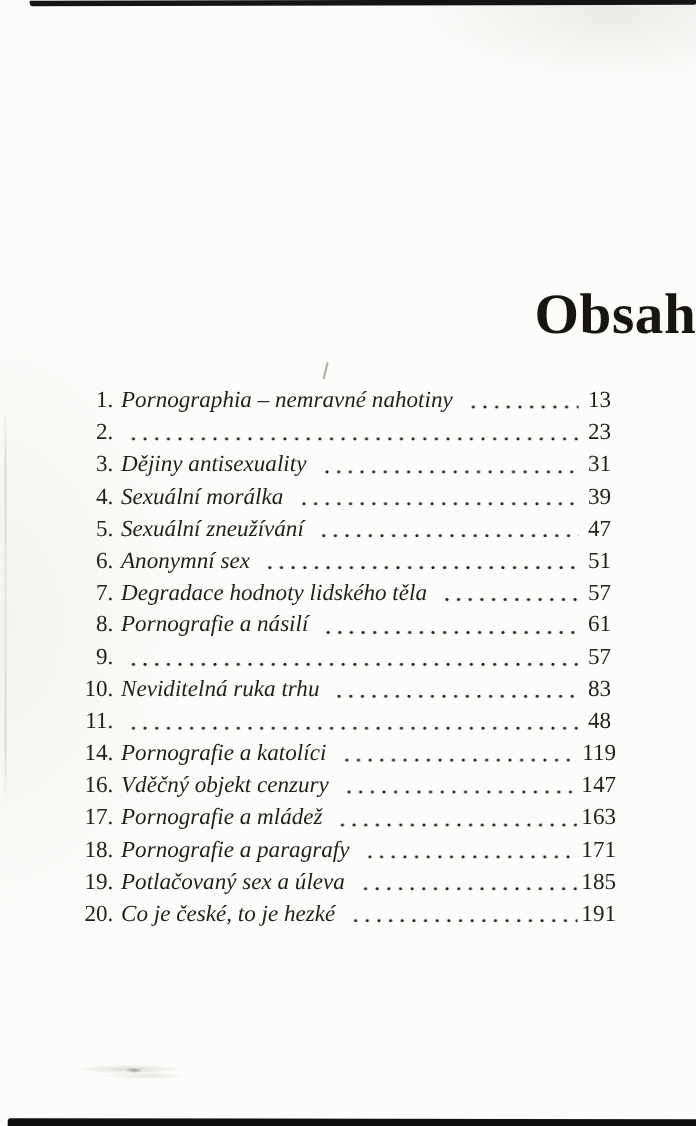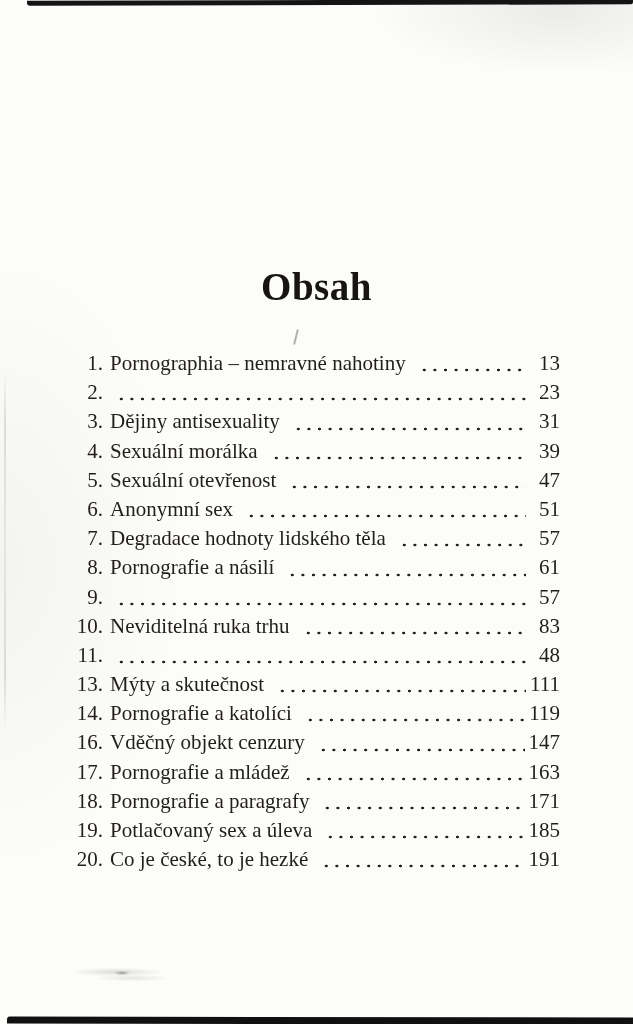--- a/index.html
+++ b/index.html
@@ -76,22 +76,22 @@
       radial-gradient(ellipse 45px 4px at 60px 15px, rgba(170,167,160,0.28) 0%, rgba(170,167,160,0) 85%);
   }
 
   
   .title {
     position: absolute;
     top: 266px;
     left: 0;
     right: 0;
     margin: 0;
-    text-align: center;
-    font-size: 39px;
+    text-align: right;
+    font-size: 52px;
     line-height: 42px;
     font-weight: bold;
     letter-spacing: 0.5px;
     color: #171411;
   }
 
   
   .toc {
     position: absolute;
     top: 349px;
@@ -107,35 +107,36 @@
     white-space: nowrap;
   }
   .toc-num {
     flex: none;
     width: 38px;
     text-align: right;
   }
   .toc-title {
     flex: none;
     margin-left: 7px;
+    font-style: italic;
   }
   .toc-leader {
     flex: 1 1 auto;
     align-self: stretch;
     margin-left: 11px;
     margin-right: 4px;
     background-image: radial-gradient(circle, #24211d 1.1px, rgba(0,0,0,0) 1.7px);
     background-size: 10.6px 4px;
     background-repeat: repeat-x;
     background-position: left 2px bottom 6px;
   }
   .toc-page {
     flex: none;
     min-width: 30px;
-    text-align: right;
+    text-align: center;
   }
 </style>
 </head>
 <body>
 
 <div class="edge-top"></div>
 <div class="edge-bottom"></div>
 <div class="left-crease"></div>
 <div class="slash-artifact"></div>
 <div class="smudge"></div>
@@ -165,21 +166,21 @@
 
   <div class="toc-row">
     <span class="toc-num">4.</span>
     <span class="toc-title">Sexuální morálka</span>
     <span class="toc-leader"></span>
     <span class="toc-page">39</span>
   </div>
 
   <div class="toc-row">
     <span class="toc-num">5.</span>
-    <span class="toc-title">Sexuální otevřenost</span>
+    <span class="toc-title">Sexuální zneužívání</span>
     <span class="toc-leader"></span>
     <span class="toc-page">47</span>
   </div>
 
   <div class="toc-row">
     <span class="toc-num">6.</span>
     <span class="toc-title">Anonymní sex</span>
     <span class="toc-leader"></span>
     <span class="toc-page">51</span>
   </div>
@@ -211,26 +212,20 @@
     <span class="toc-page">83</span>
   </div>
 
   <div class="toc-row">
     <span class="toc-num">11.</span>
     <span class="toc-leader"></span>
     <span class="toc-page">48</span>
   </div>
 
 
-  <div class="toc-row">
-    <span class="toc-num">13.</span>
-    <span class="toc-title">Mýty a skutečnost</span>
-    <span class="toc-leader"></span>
-    <span class="toc-page">111</span>
-  </div>
 
   <div class="toc-row">
     <span class="toc-num">14.</span>
     <span class="toc-title">Pornografie a katolíci</span>
     <span class="toc-leader"></span>
     <span class="toc-page">119</span>
   </div>
 
 
   <div class="toc-row">

